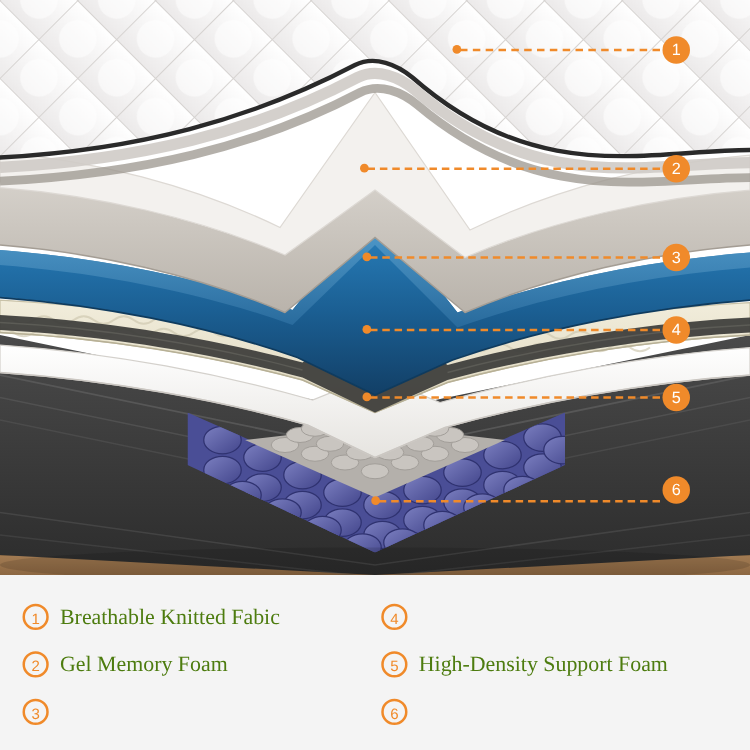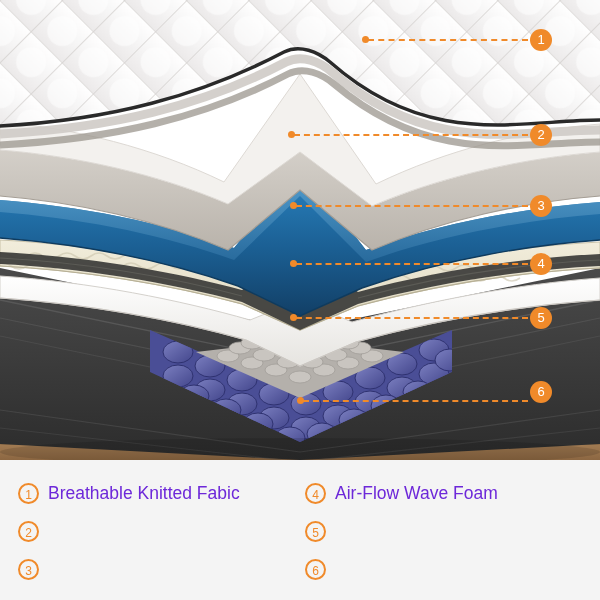--- a/index.html
+++ b/index.html
@@ -86,22 +86,22 @@
     border: 2px solid #f08a2a;
     color: #f08a2a;
     font-size: 12px;
     line-height: 21px;
     text-align: center;
     box-sizing: border-box;
     background: #f4f4f4;
   }
   .legend-label {
     font-size: 17.5px;
-    color: #6d28d9;
-    font-family: Liberation Sans, sans-serif;
+    color: #4d7c0f;
+    font-family: Liberation Serif, serif;
     white-space: nowrap;
   }
 </style>
 </head>
 <body>
 
 <div id="root">
 
   <div class="illustration">
     <svg width="600" height="460" viewBox="0 0 600 460" xmlns="http://www.w3.org/2000/svg">
@@ -324,29 +324,30 @@
   <div class="legend">
     <div class="legend-grid">
 
       <div class="legend-item">
         <span class="legend-num">1</span>
         <span class="legend-label">Breathable Knitted Fabic</span>
       </div>
 
       <div class="legend-item">
         <span class="legend-num">4</span>
-        <span class="legend-label">Air-Flow Wave Foam</span>
       </div>
 
       <div class="legend-item">
         <span class="legend-num">2</span>
+        <span class="legend-label">Gel Memory Foam</span>
       </div>
 
       <div class="legend-item">
         <span class="legend-num">5</span>
+        <span class="legend-label">High-Density Support Foam</span>
       </div>
 
       <div class="legend-item">
         <span class="legend-num">3</span>
       </div>
 
       <div class="legend-item">
         <span class="legend-num">6</span>
       </div>
 

